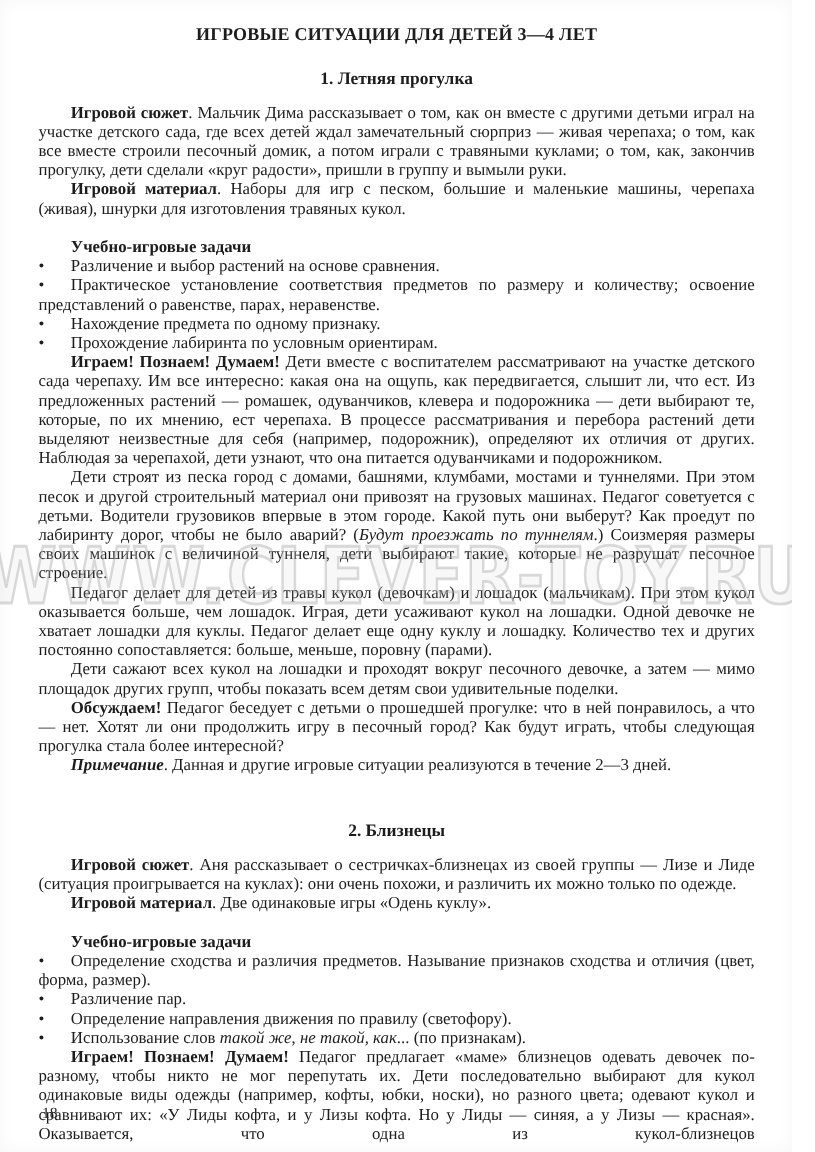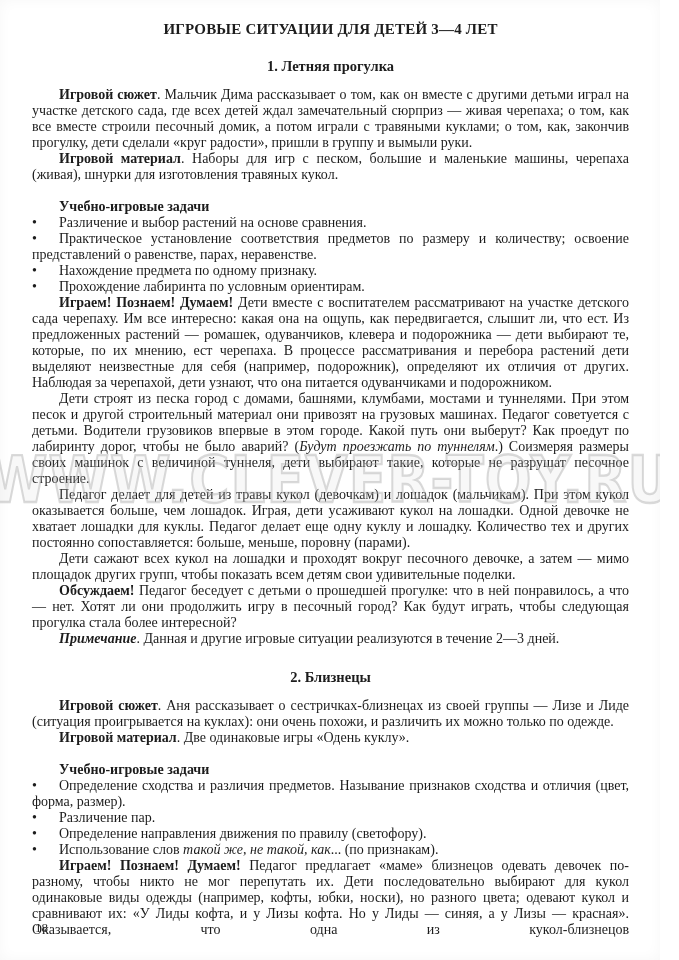--- a/index.html
+++ b/index.html
@@ -9,21 +9,21 @@
     font-family:"Liberation Serif","DejaVu Serif",serif;
     box-shadow:inset 0 0 14px rgba(0,0,0,0.035);
   }
   .content{padding:0 31px 0 32px;}
   .doc-title{
     padding-top:21px;text-align:center;font-weight:bold;
     font-size:15px;letter-spacing:.2px;
   }
   .section-heading{text-align:center;font-weight:bold;font-size:14.5px;}
   .sh-1{margin-top:20px;margin-bottom:12px;}
-  .sh-2{margin-top:22px;margin-bottom:12px;}
+  .sh-2{margin-top:38px;margin-bottom:12px;}
   .block{font-size:14px;line-height:16px;text-align:justify;}
   .para{text-indent:27px;}
   .subheading{text-indent:27px;margin-top:16px;}
   .bullet{text-indent:0;}
   .bullet-mark{display:inline-block;width:27px;text-indent:0;}
   .justify-last{text-align-last:justify;font-family:Liberation Serif, serif;}
   .b{font-weight:bold;}
   .i{font-style:italic;}
   .watermark{
     position:absolute;top:448px;left:50%;

